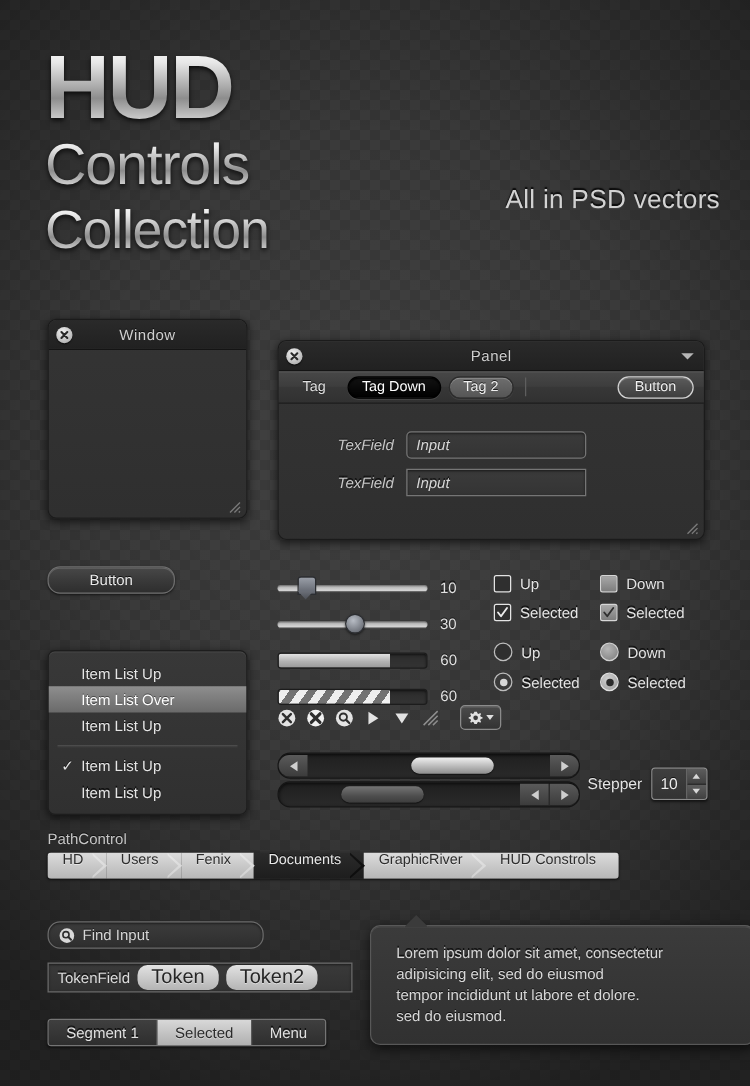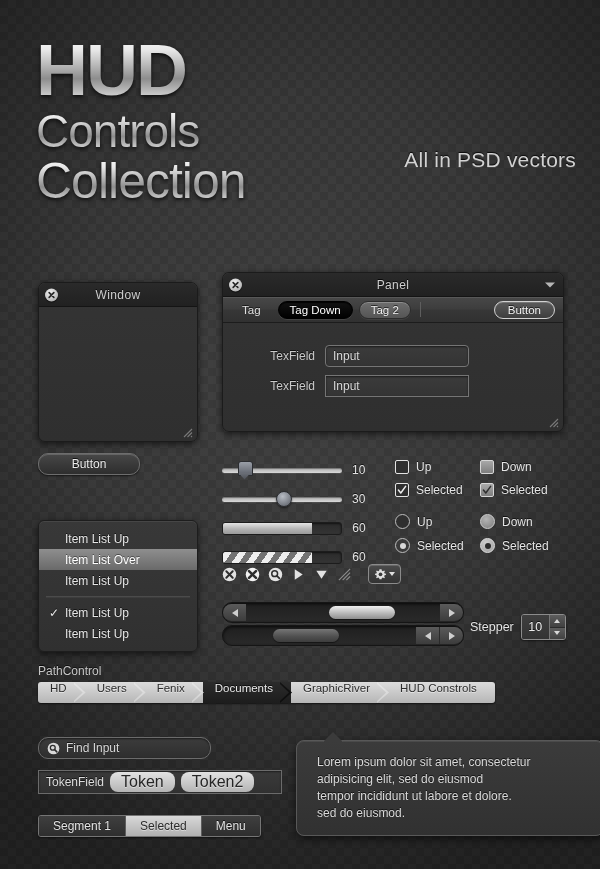--- a/index.html
+++ b/index.html
@@ -33,21 +33,21 @@
     font-weight:bold;
     line-height:1;
     background:linear-gradient(180deg,#fdfdfd 0%,#e8e8e8 22%,#a9a9a9 50%,#8d8d8d 62%,#f2f2f2 100%);
     -webkit-background-clip:text;background-clip:text;
     -webkit-text-fill-color:transparent;color:transparent;
     filter:drop-shadow(0 2px 2px rgba(0,0,0,.75));
     letter-spacing:-1px;
   }
   .t-hud{font-size:72px;letter-spacing:-2px;}
   .t-controls{font-size:46px;font-weight:normal;margin-top:2px;}
-  .t-collection{font-size:50px;font-weight:normal;margin-top:2px;}
+  .t-collection{font-size:43px;font-weight:normal;margin-top:9px;}
   .subtitle{
     position:absolute;right:24px;top:148px;
     font-size:21px;color:#d2d2d2;
     text-shadow:0 -1px 1px rgba(0,0,0,.85), 0 1px 0 rgba(255,255,255,.08);
     letter-spacing:.2px;
   }
 
   
   .hud-panel{
     position:absolute;
@@ -74,21 +74,21 @@
     display:flex;align-items:center;justify-content:center;
     box-shadow:0 1px 1px rgba(0,0,0,.6);
   }
   .close-btn svg{display:block;}
   .grip{
     position:absolute;right:4px;bottom:3px;
     width:13px;height:13px;opacity:.55;
   }
 
   
-  #window-panel{left:38px;top:282px;width:158px;height:158px;}
+  #window-panel{left:38px;top:255px;width:158px;height:158px;}
   #window-panel .body{position:absolute;inset:23px 0 0 0;}
 
   
   #panel-panel{left:222px;top:272px;width:340px;height:158px;}
   .panel-caret{
     position:absolute;right:8px;top:50%;transform:translateY(-50%);
     width:0;height:0;border-left:5px solid transparent;border-right:5px solid transparent;
     border-top:5px solid #b6b6b6;
   }
   .toolbar{
@@ -445,21 +445,21 @@
     </div>
 
     <div class="toolbar">
       <div class="tab plain">Tag</div>
       <div class="tab down">Tag Down</div>
       <div class="tab alt">Tag 2</div>
       <div class="tb-sep"></div>
       <div class="tb-btn">Button</div>
     </div>
 
-    <div style="padding:22px 0 0 0;">
+    <div style="padding:22px 0 0 0;font-style:italic;">
       <div class="field-row">
         <div class="field-label">TexField</div>
         <div class="tfield round">Input</div>
       </div>
       <div class="field-row">
         <div class="field-label">TexField</div>
         <div class="tfield">Input</div>
       </div>
     </div>
 

